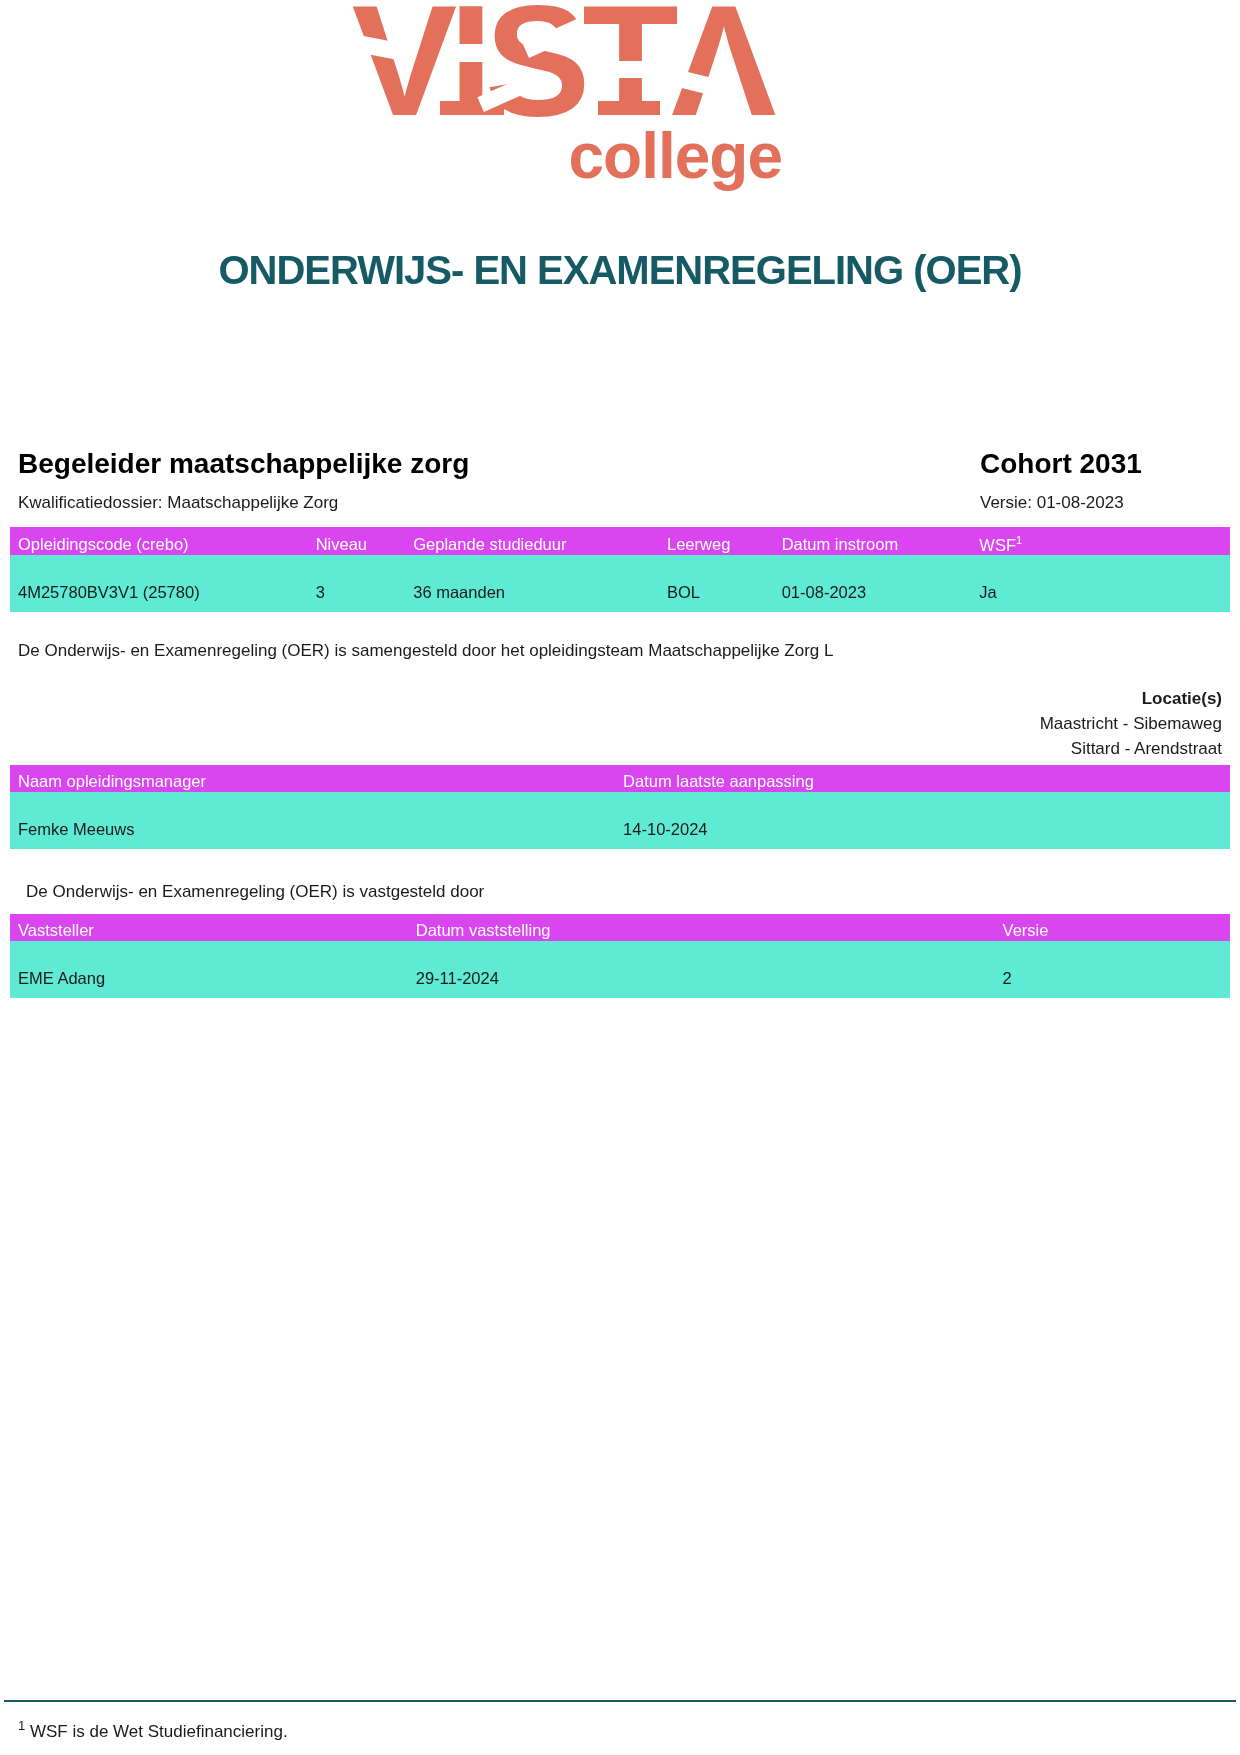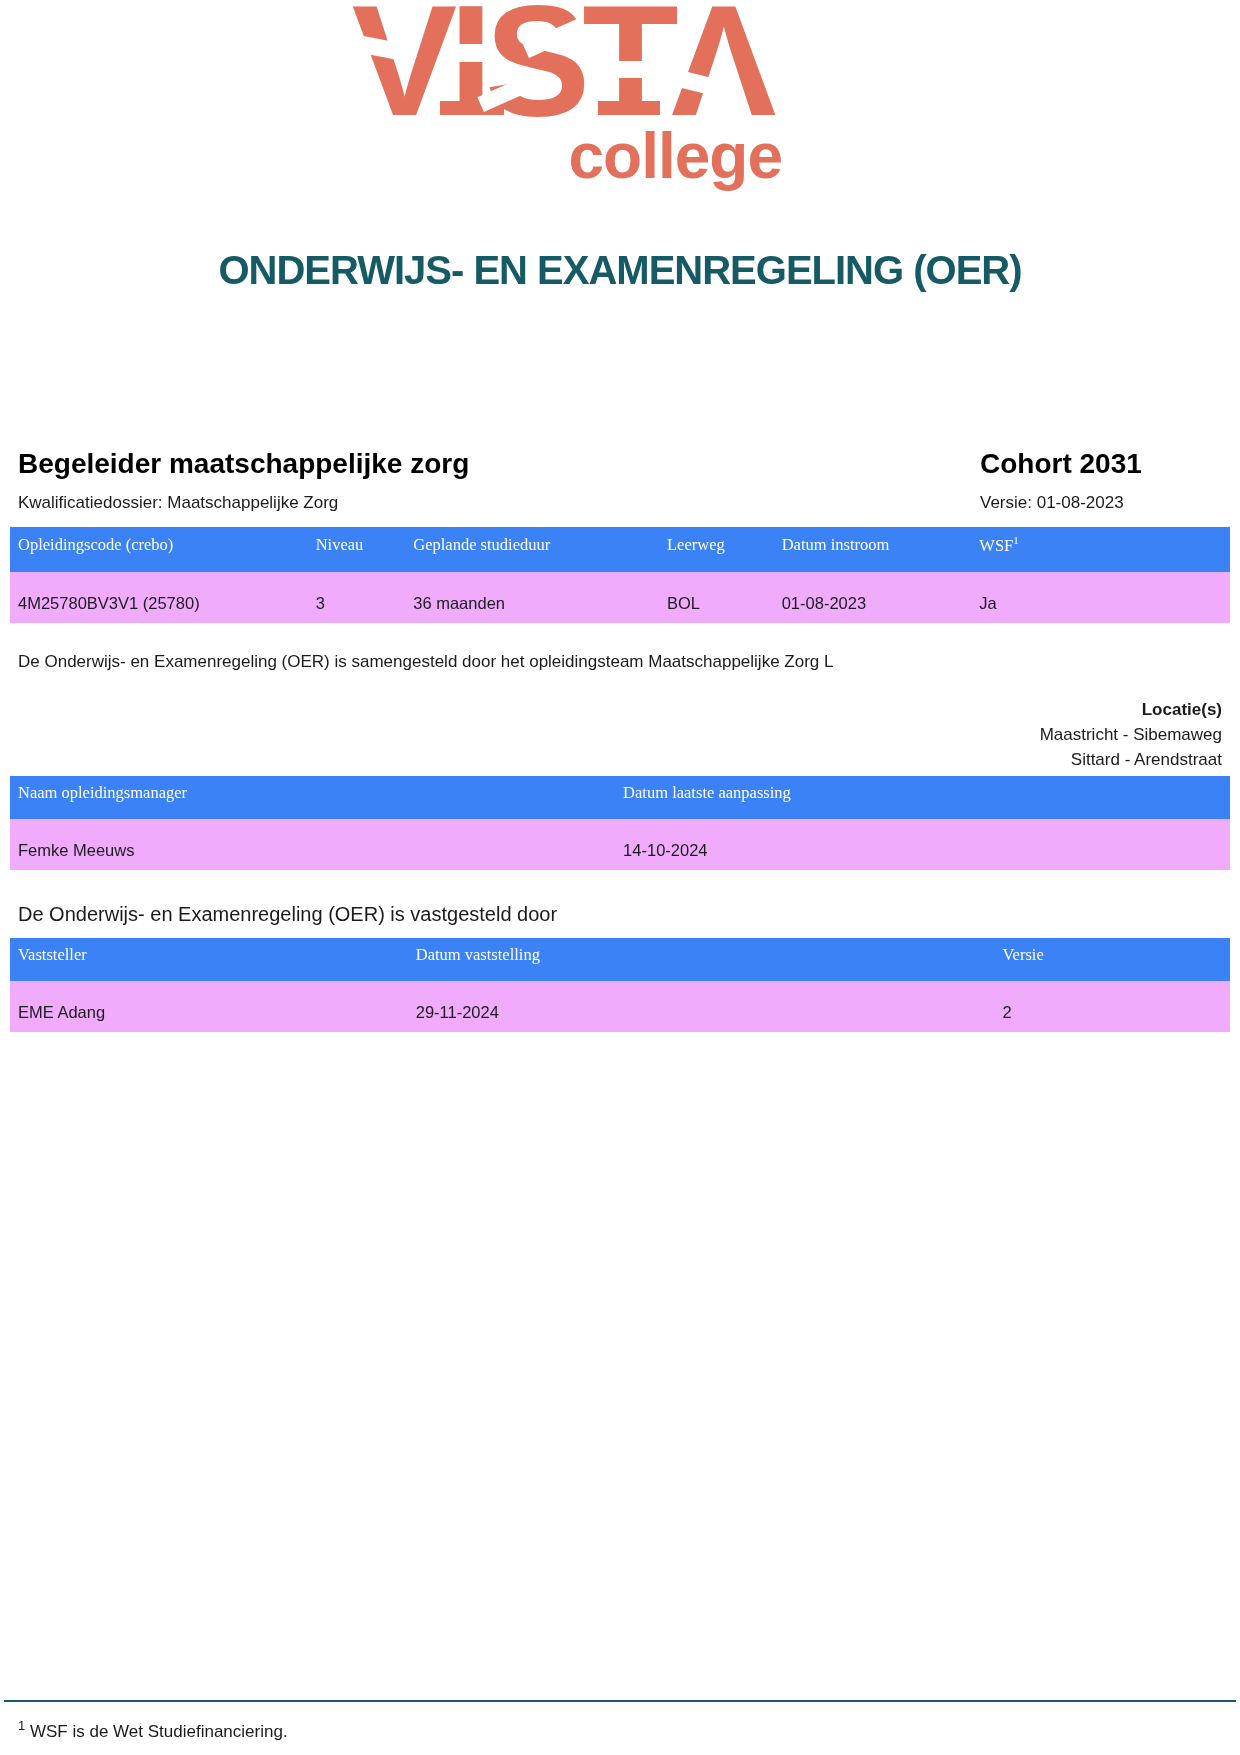--- a/index.html
+++ b/index.html
@@ -57,49 +57,48 @@
   table {
     width: 1220px;
     margin: 0 10px;
     border-collapse: collapse;
     table-layout: fixed;
   }
   .t1 { margin-top: 14px; }
   .t2 { margin-top: 4px; }
   .t3 { margin-top: 12px; }
   th {
-    background: #3b82f6;
+    background: #d946ef;
     color: #ffffff;
     font-weight: 400;
     font-size: 16.5px;
     text-align: left;
-    padding: 7px 8px 16px 8px;
+    padding: 7px 8px 0 8px;
     height: 20px;
     vertical-align: middle;
-    font-family: Liberation Serif, serif;
   }
   th sup { font-size: 11px; }
   td {
     font-size: 16.5px;
     text-align: left;
-    padding: 22px 8px 10px 8px;
+    padding: 28px 8px 10px 8px;
     vertical-align: top;
-    background: #f0abfc;
+    background: #5eead4;
   }
   
   .para {
     margin: 28px 10px 0 10px;
     padding: 0 8px;
     font-size: 17px;
     line-height: 1.3;
   }
   .para-approved {
-    margin: 33px 10px 0 10px;
-    padding: 0 8px;
-    font-size: 20px;
+    margin: 33px 10px 0 18px;
+    padding: 0 8px;
+    font-size: 17px;
   }
   .loc-block {
     margin: 24px 10px 0 10px;
     padding: 0 8px;
     font-size: 17px;
     line-height: 25px;
     text-align: right;
   }
   .loc-label { font-weight: 700; }
   

